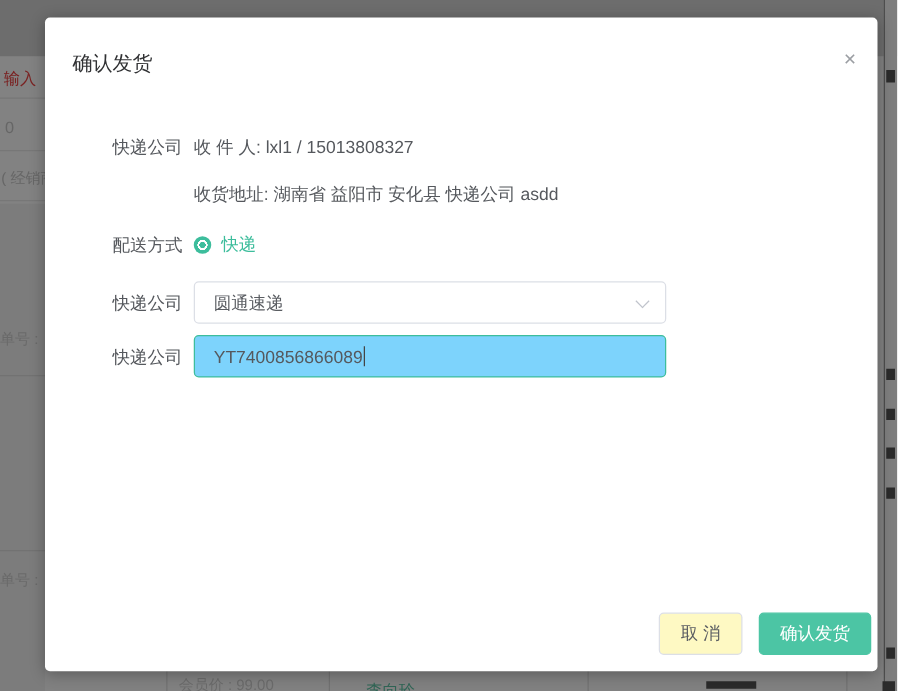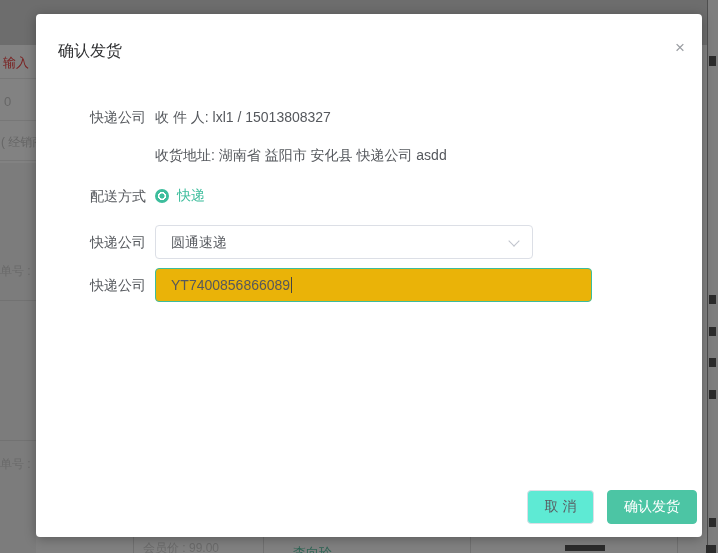--- a/index.html
+++ b/index.html
@@ -49,29 +49,29 @@
                background: radial-gradient(circle, #3dbd9c 0 2.5px, #ffffff 2.6px 4px, #3dbd9c 4.1px 7px); }
   .radio-label { color: #3dbd9c; font-size: 14px; }
 
   .select-box { position: absolute; left: 119px; width: 378px; height: 34px;
                 border: 1px solid #dcdfe6; border-radius: 4px; background: #fff; cursor: pointer; }
   .select-value { position: absolute; left: 15px; top: 8px; font-size: 14px; color: #5a5d62; font-family: Liberation Serif, serif; }
   .chevron-down { position: absolute; right: 14px; top: 11px; width: 8px; height: 8px;
                   border-right: 1.5px solid #c0c4cc; border-bottom: 1.5px solid #c0c4cc;
                   transform: rotate(45deg); }
 
-  .input-box { position: absolute; left: 119px; width: 437px; height: 34px;
-               border: 1px solid #3dbd9c; border-radius: 4px; background: #eab308;
+  .input-box { position: absolute; left: 119px; width: 378px; height: 34px;
+               border: 1px solid #3dbd9c; border-radius: 4px; background: #7dd3fc;
                display: flex; align-items: center; padding-left: 15px; }
   .input-text { font-size: 14px; color: #55585d; }
   .caret { display: inline-block; width: 1px; height: 16px; background: #444; margin-left: 1px; }
 
   .footer-btn { position: absolute; top: 476px; height: 34px; border-radius: 4px;
                 font-size: 14px; font-family: inherit; cursor: pointer; }
-  .btn-cancel { left: 491px; width: 67px; background: #5eead4; border: 1px solid #dcdfe6; color: #5a5d62; }
+  .btn-cancel { left: 491px; width: 67px; background: #fef9c3; border: 1px solid #dcdfe6; color: #5a5d62; }
   .btn-confirm { left: 571px; width: 90px; background: #4cc5a4; border: 1px solid #4cc5a4; color: #fff; }
 </style>
 </head>
 <body>
 
 <div class="stage">
 
   <div class="bg-page">
     <div class="bg-topbar"></div>
 

